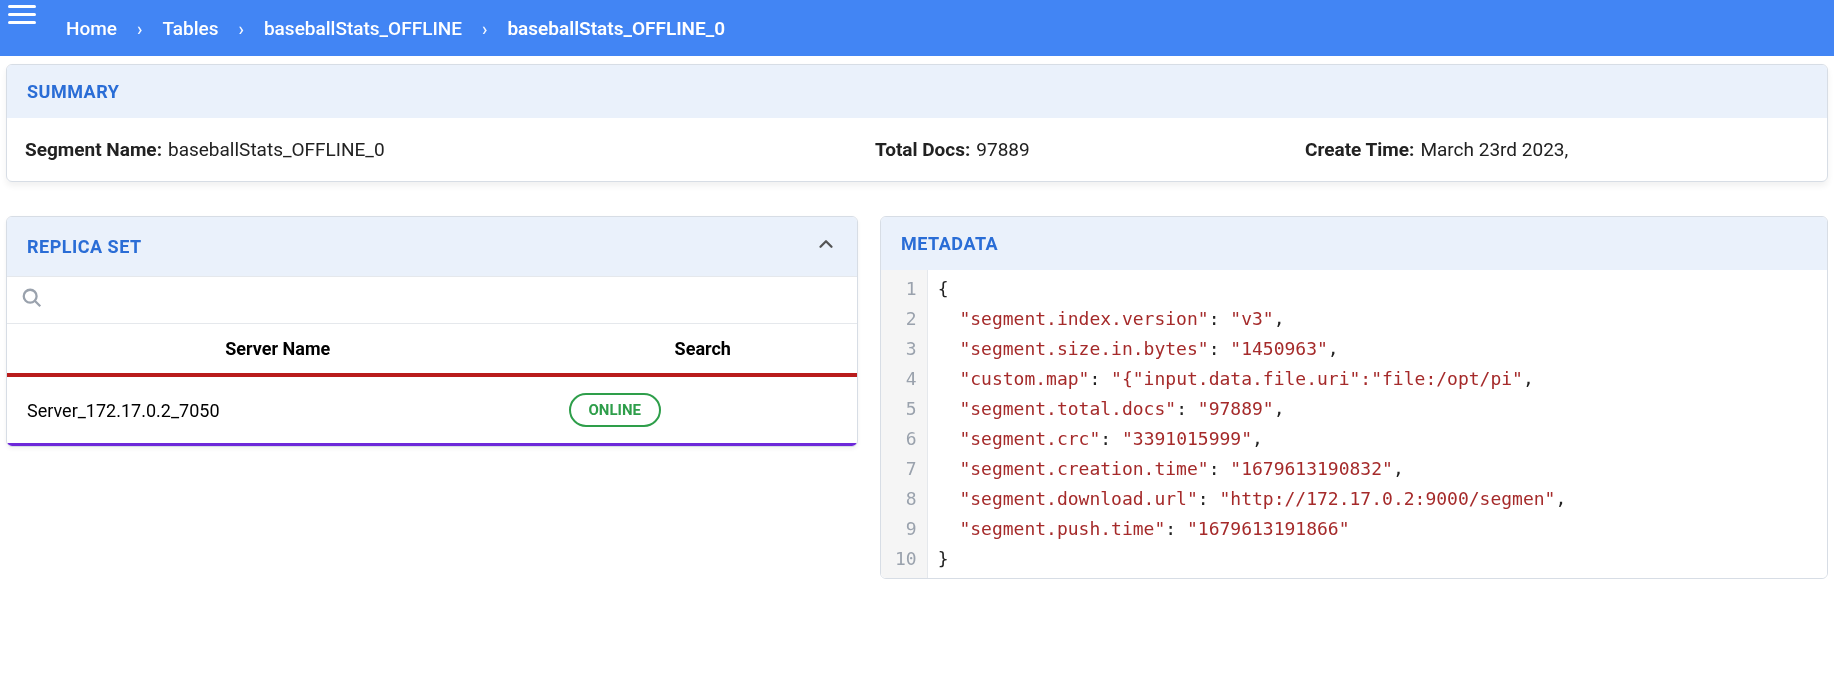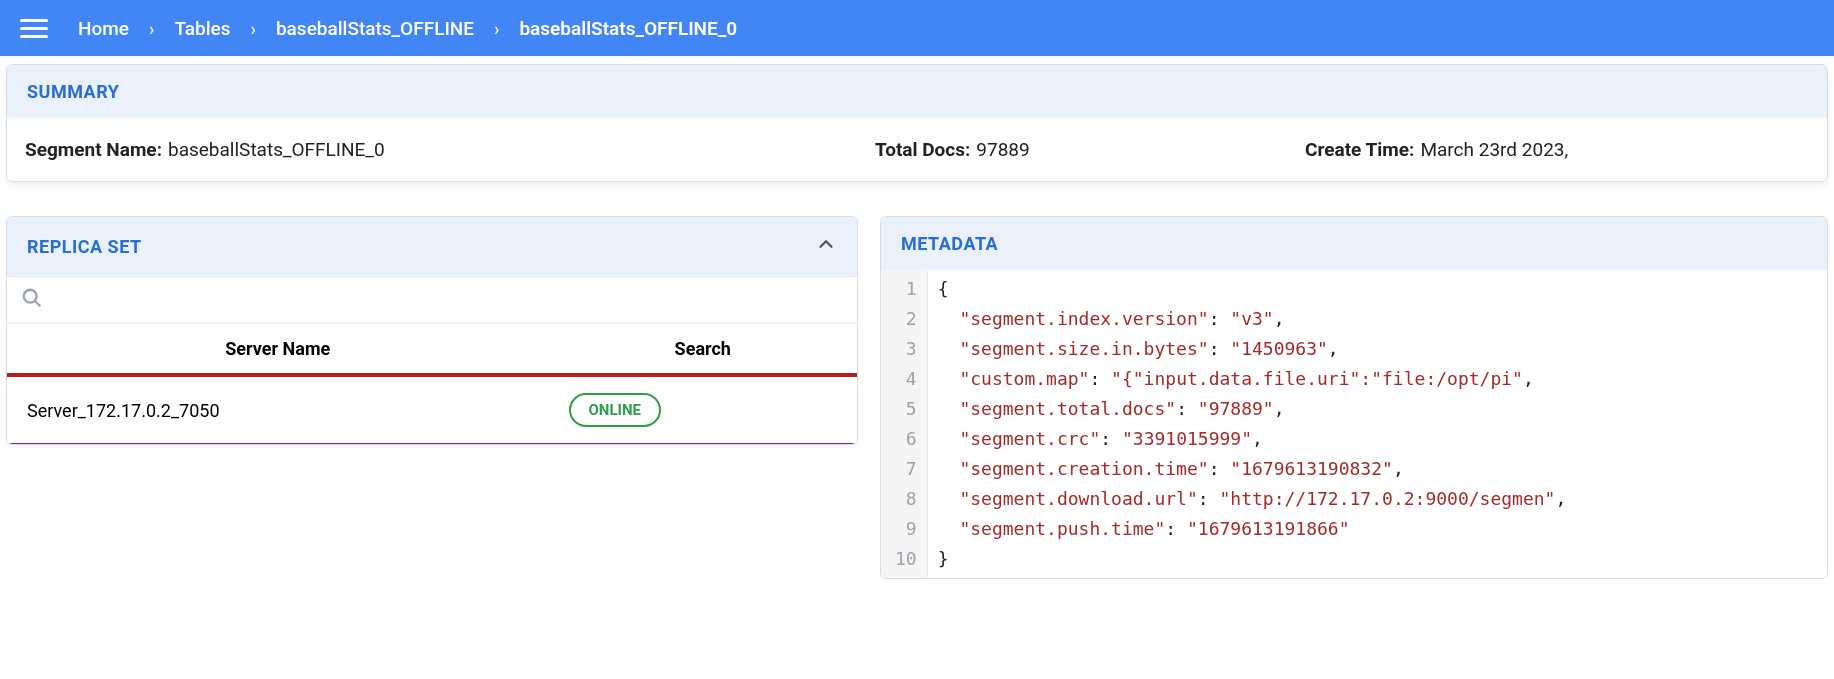--- a/index.html
+++ b/index.html
@@ -7,22 +7,21 @@
     font-family: -apple-system, BlinkMacSystemFont, "Segoe UI", Roboto, "Helvetica Neue", Arial, sans-serif;
     background: #ffffff;
     width: 1834px;
     height: 679px;
     overflow: hidden;
   }
   .top-bar {
     background: #4285f4;
     height: 56px;
     display: flex;
-    align-items: center;
-    padding: 0 20px;
+    padding: 0 8px;
     color: #fff;
   }
   .hamburger {
     display: flex;
     flex-direction: column;
     justify-content: center;
     gap: 5px;
     width: 28px;
     height: 28px;
     cursor: pointer;
@@ -137,21 +136,21 @@
   .tbl th {
     text-align: center;
     font-weight: 700;
     font-size: 18px;
     padding: 14px 20px;
     border-bottom: 4px solid #b91c1c;
   }
   .tbl td {
     padding: 16px 20px;
     font-size: 18px;
-    border-bottom: 1px solid #6d28d9;
+    border-bottom: 3px solid #6d28d9;
   }
   .status-pill {
     display: inline-block;
     border: 2px solid #2e9e4a;
     color: #2e9e4a;
     font-weight: 700;
     font-size: 15px;
     padding: 6px 18px;
     border-radius: 999px;
   }

